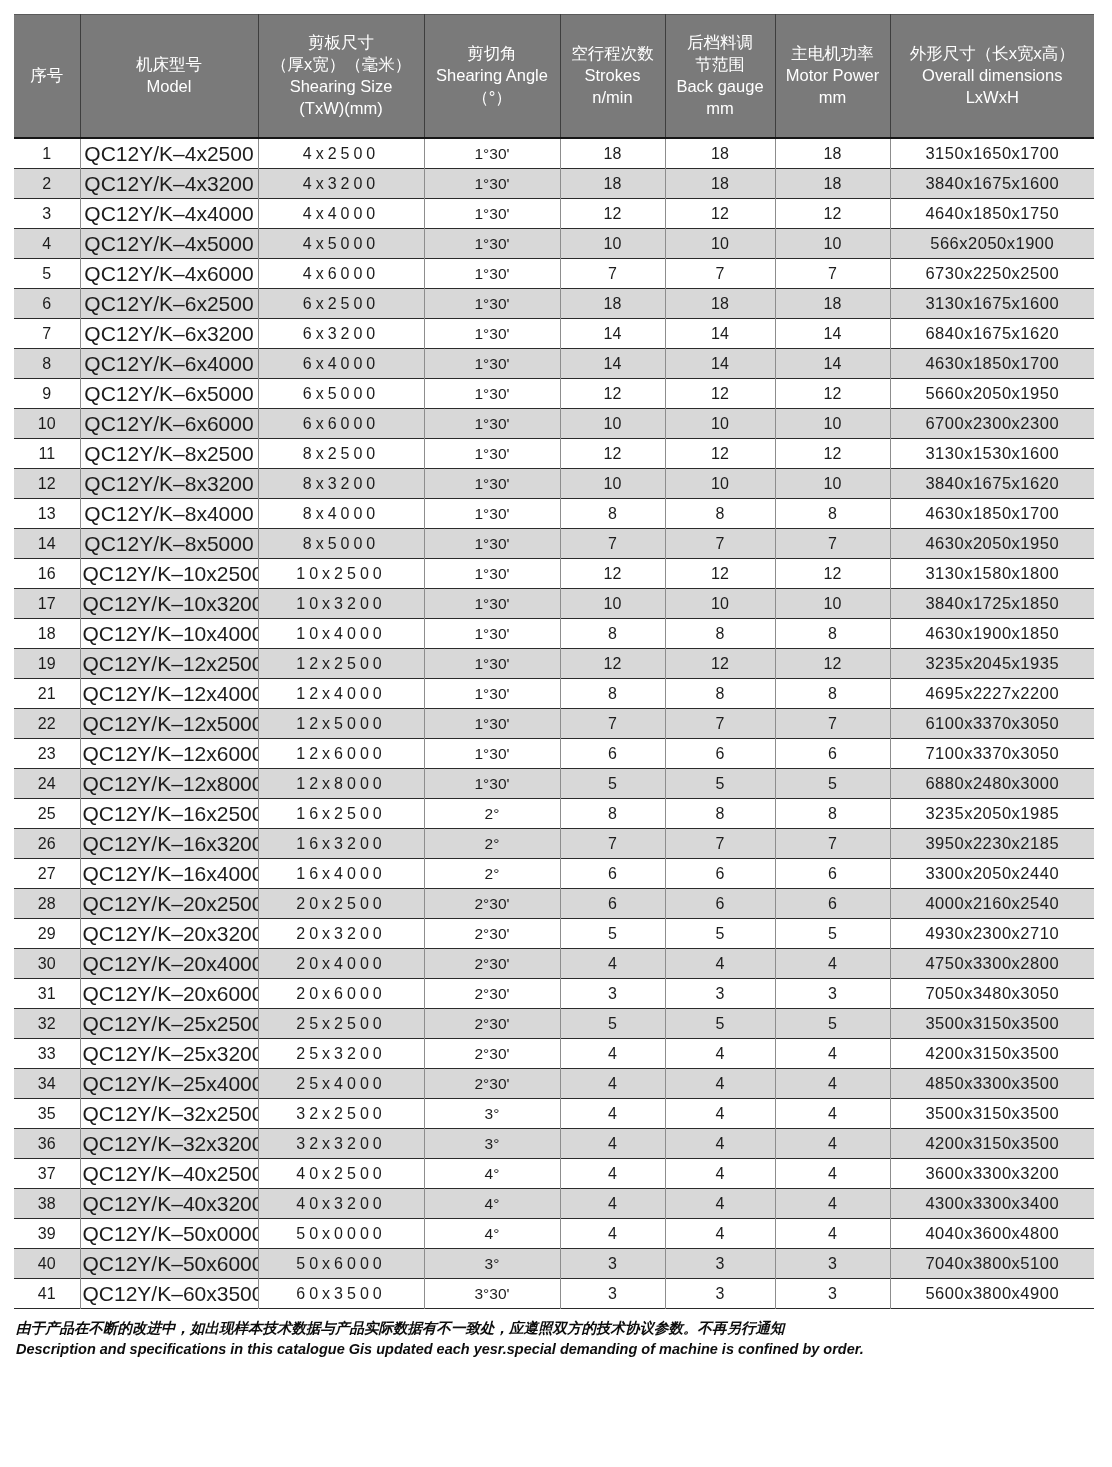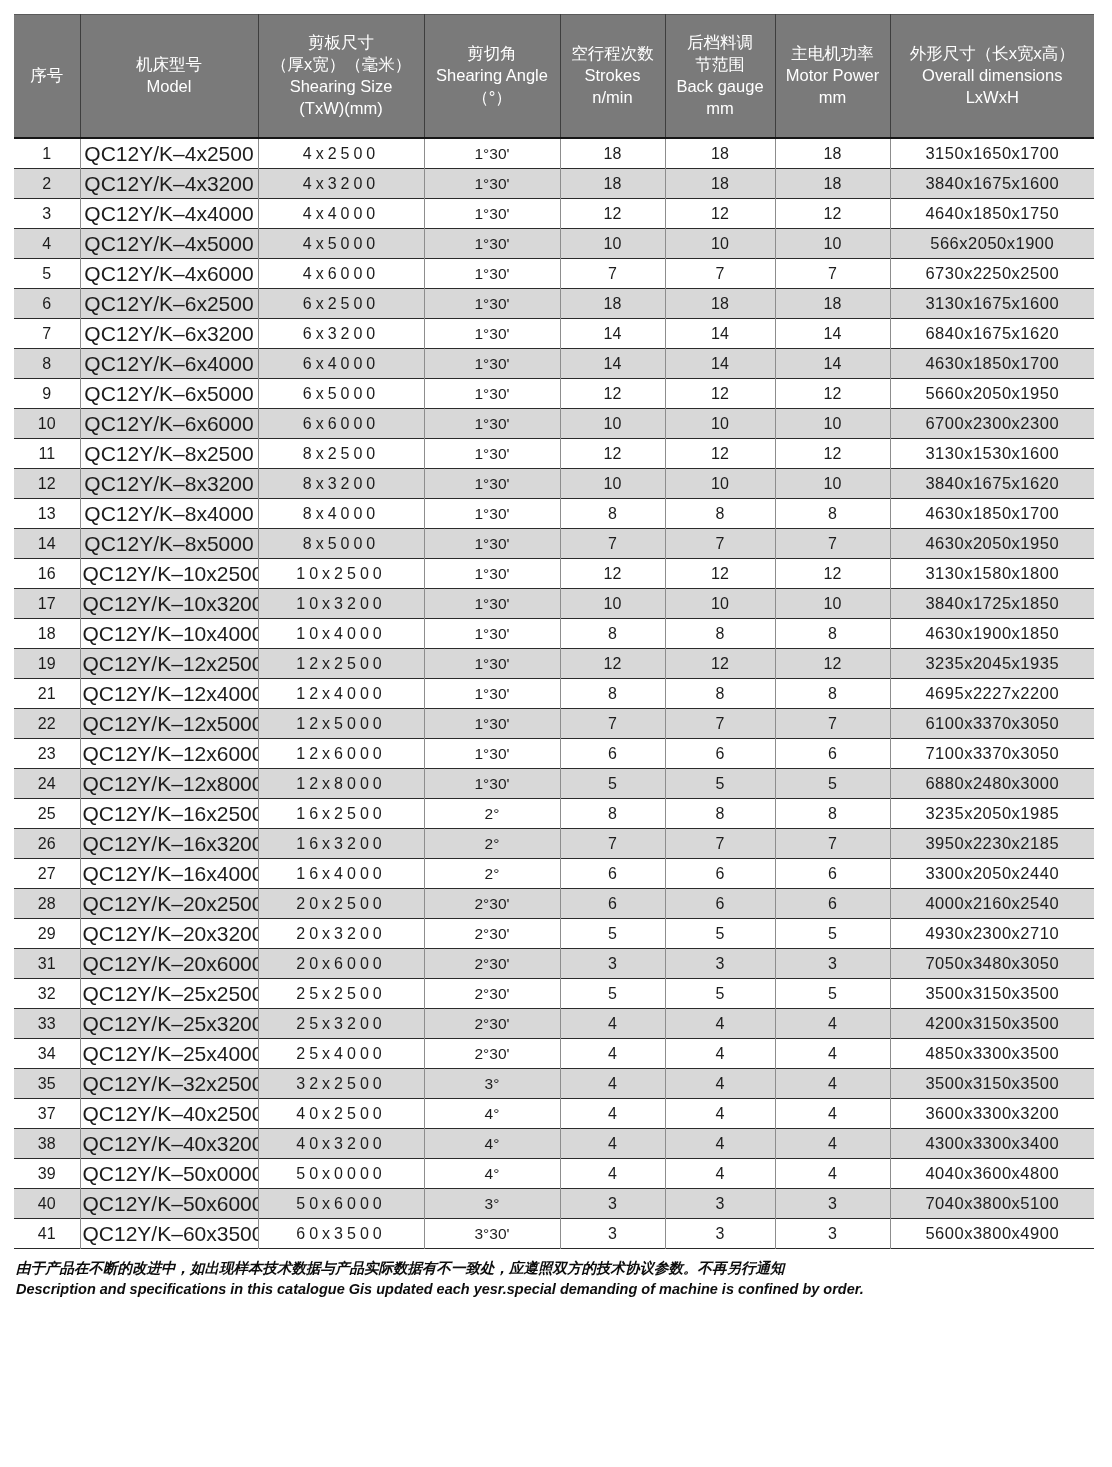--- a/index.html
+++ b/index.html
@@ -396,20 +396,30 @@
           <td class="col-no">29</td>
           <td class="col-model">QC12Y/K–20x3200</td>
           <td class="col-size">20x3200</td>
           <td class="col-angle">2°30'</td>
           <td class="col-strokes">5</td>
           <td class="col-backgauge">5</td>
           <td class="col-power">5</td>
           <td class="col-dims">4930x2300x2710</td>
         </tr>
         <tr>
+          <td class="col-no">30</td>
+          <td class="col-model">QC12Y/K–20x4000</td>
+          <td class="col-size">20x4000</td>
+          <td class="col-angle">2°30'</td>
+          <td class="col-strokes">4</td>
+          <td class="col-backgauge">4</td>
+          <td class="col-power">4</td>
+          <td class="col-dims">4750x3300x2800</td>
+        </tr>
+        <tr>
           <td class="col-no">31</td>
           <td class="col-model">QC12Y/K–20x6000</td>
           <td class="col-size">20x6000</td>
           <td class="col-angle">2°30'</td>
           <td class="col-strokes">3</td>
           <td class="col-backgauge">3</td>
           <td class="col-power">3</td>
           <td class="col-dims">7050x3480x3050</td>
         </tr>
         <tr>
@@ -444,20 +454,30 @@
         </tr>
         <tr>
           <td class="col-no">35</td>
           <td class="col-model">QC12Y/K–32x2500</td>
           <td class="col-size">32x2500</td>
           <td class="col-angle">3°</td>
           <td class="col-strokes">4</td>
           <td class="col-backgauge">4</td>
           <td class="col-power">4</td>
           <td class="col-dims">3500x3150x3500</td>
+        </tr>
+        <tr>
+          <td class="col-no">36</td>
+          <td class="col-model">QC12Y/K–32x3200</td>
+          <td class="col-size">32x3200</td>
+          <td class="col-angle">3°</td>
+          <td class="col-strokes">4</td>
+          <td class="col-backgauge">4</td>
+          <td class="col-power">4</td>
+          <td class="col-dims">4200x3150x3500</td>
         </tr>
         <tr>
           <td class="col-no">37</td>
           <td class="col-model">QC12Y/K–40x2500</td>
           <td class="col-size">40x2500</td>
           <td class="col-angle">4°</td>
           <td class="col-strokes">4</td>
           <td class="col-backgauge">4</td>
           <td class="col-power">4</td>
           <td class="col-dims">3600x3300x3200</td>

